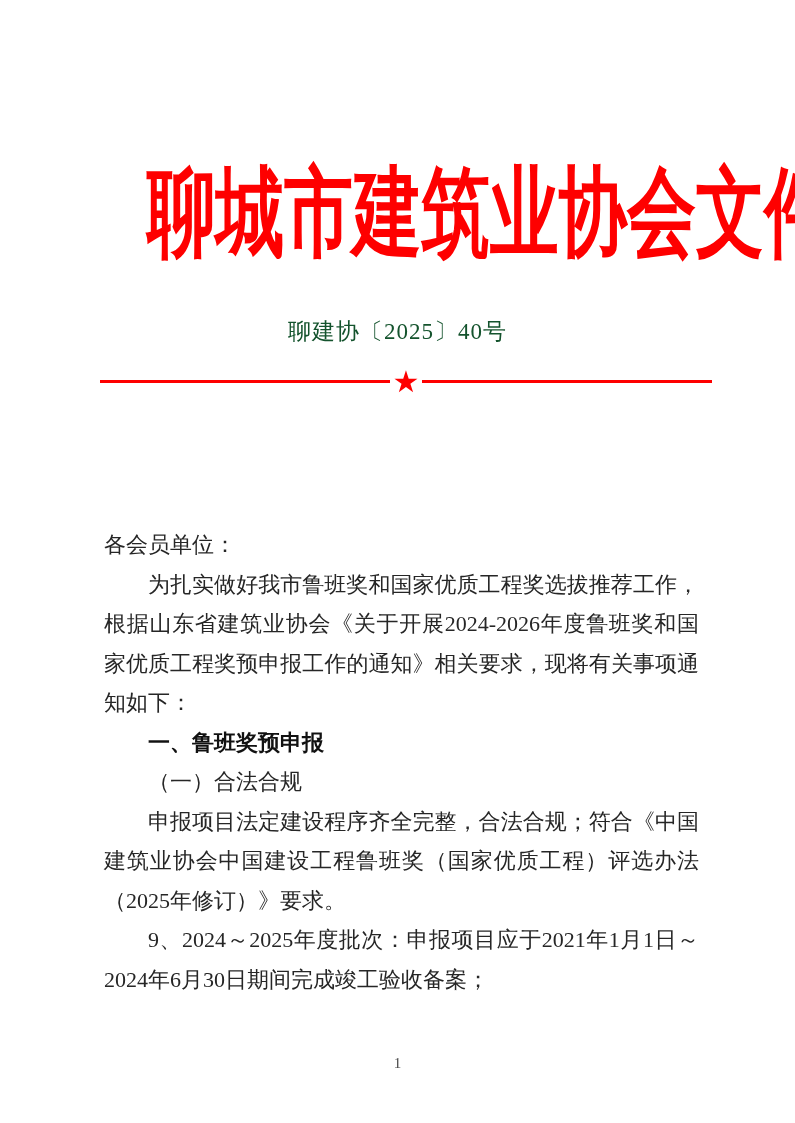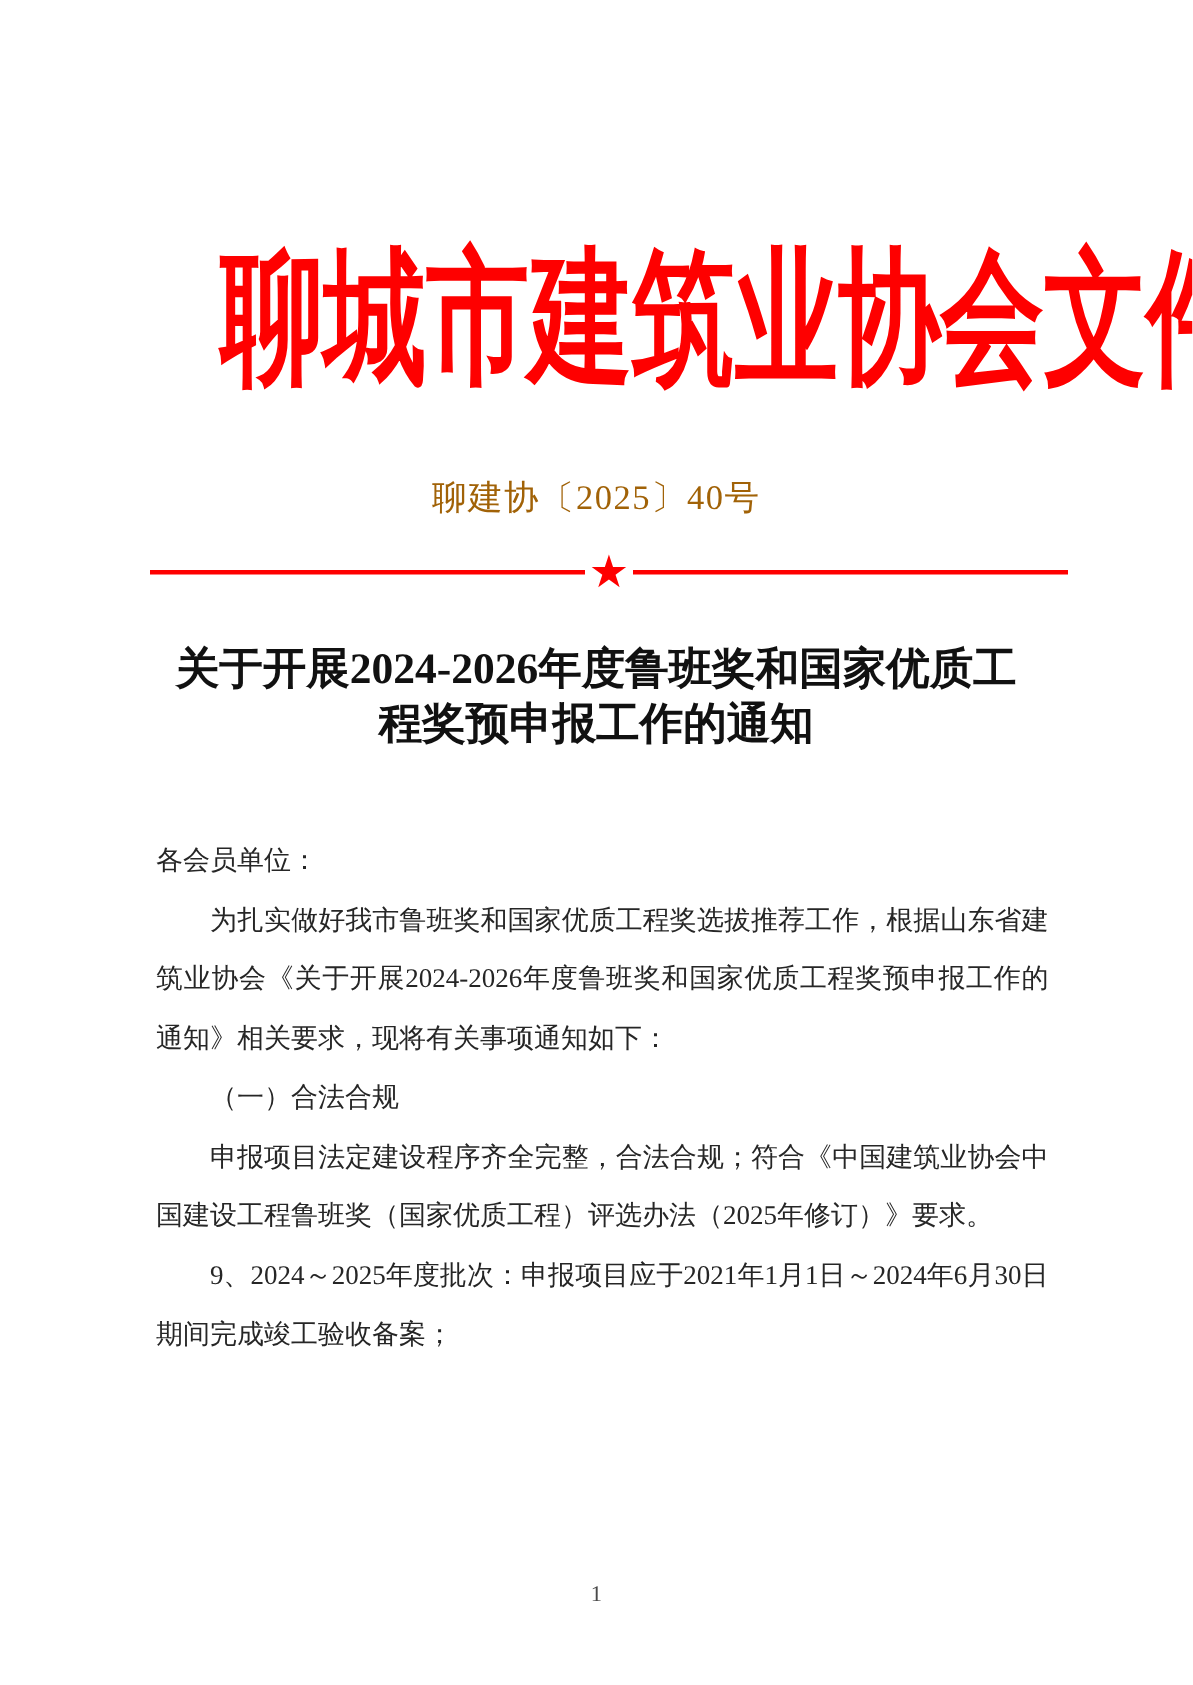--- a/index.html
+++ b/index.html
@@ -37,21 +37,21 @@
 
   
   .doc-number {
     position: absolute;
     top: 318px; left: 0;
     width: 795px;
     text-align: center;
     font-size: 23px;
     line-height: 28px;
     letter-spacing: 1px;
-    color: #a16207;
+    color: #14532d;
   }
 
   
   .red-rule {
     position: absolute;
     top: 368px; left: 100px;
     width: 612px; height: 27px;
     display: flex;
     align-items: center;
   }
@@ -78,23 +78,23 @@
     font-size: 29px;
     line-height: 37px;
     font-weight: bold;
     color: #111111;
     font-family: "Liberation Serif", serif;
   }
 
   
   .body-text {
     position: absolute;
-    top: 554px; left: 104px;
+    top: 525px; left: 104px;
     width: 595px;
-    font-size: 18px;
+    font-size: 22px;
     line-height: 39.5px;
     text-align: justify;
     color: #262626;
     font-family: "Liberation Serif", serif;
   }
   .body-text p { margin: 0; padding: 0; }
   .indent { text-indent: 2em; }
   .sec-heading {
     font-family: "Liberation Sans", sans-serif;
     font-weight: bold;
@@ -125,25 +125,25 @@
   </div>
 
   <div class="doc-number">聊建协〔2025〕40号</div>
 
   <div class="red-rule">
     <div class="rule-seg"></div>
     <div class="rule-star">★</div>
     <div class="rule-seg"></div>
   </div>
 
-  <div class="doc-title">关于开展2024-2026年度鲁班奖和国家优质工程奖预申报工作的通知</div>
 
   <div class="body-text">
     <p>各会员单位：</p>
     <p class="indent">为扎实做好我市鲁班奖和国家优质工程奖选拔推荐工作，根据山东省建筑业协会《关于开展2024-2026年度鲁班奖和国家优质工程奖预申报工作的通知》相关要求，现将有关事项通知如下：</p>
+    <p class="indent sec-heading">一、鲁班奖预申报</p>
     <p class="indent sub-heading">（一）合法合规</p>
     <p class="indent">申报项目法定建设程序齐全完整，合法合规；符合《中国建筑业协会中国建设工程鲁班奖（国家优质工程）评选办法（2025年修订）》要求。</p>
     <p class="indent">9、2024～2025年度批次：申报项目应于2021年1月1日～2024年6月30日期间完成竣工验收备案；</p>
   </div>
 
   <div class="page-number">1</div>
 
 </div>
 
 </body></html>

